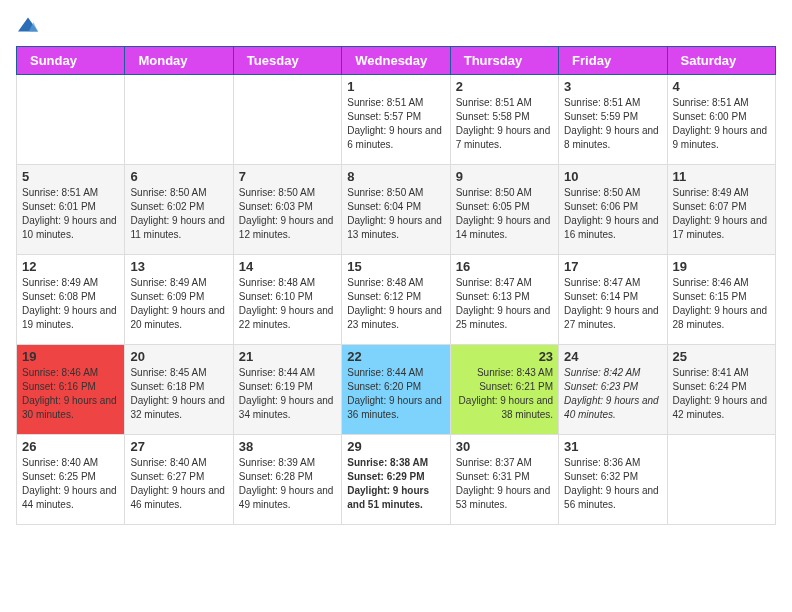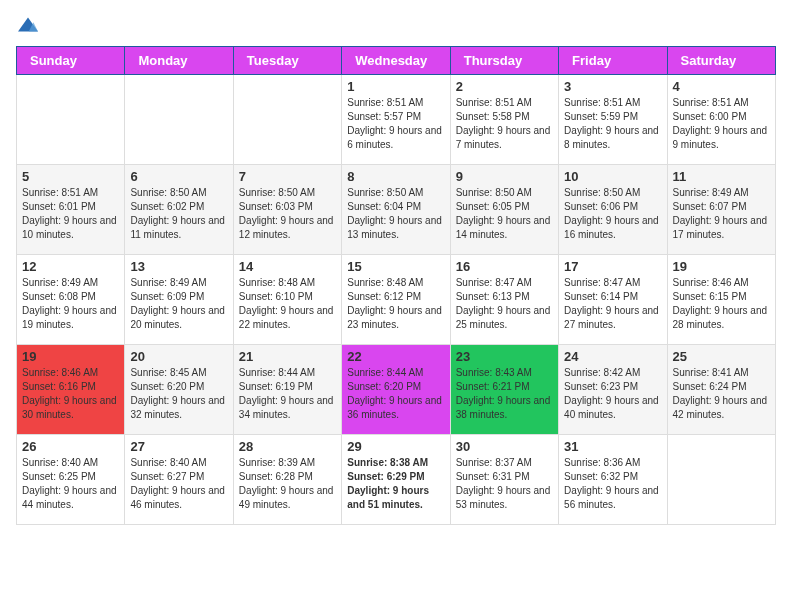--- a/index.html
+++ b/index.html
@@ -232,44 +232,44 @@
       <tr>
         <td style="background: #ef4444; margin-top: 8px;">
           <span class="day-number">19</span>
           <div class="day-info" style="white-space: pre-line;">Sunrise: 8:46 AM
 Sunset: 6:16 PM
 Daylight: 9 hours and 30 minutes.</div>
         </td>
         <td style="background: rgb(245, 245, 245);">
           <span class="day-number">20</span>
           <div class="day-info" style="white-space: pre-line;">Sunrise: 8:45 AM
-Sunset: 6:20 PM
+Sunset: 6:18 PM
 Daylight: 9 hours and 32 minutes.</div>
         </td>
         <td style="background: rgb(245, 245, 245);">
           <span class="day-number">21</span>
           <div class="day-info" style="white-space: pre-line;">Sunrise: 8:44 AM
 Sunset: 6:19 PM
 Daylight: 9 hours and 34 minutes.</div>
         </td>
-        <td style="background: #d946ef;">
+        <td style="background: #7dd3fc;">
           <span class="day-number">22</span>
           <div class="day-info" style="white-space: pre-line;">Sunrise: 8:44 AM
 Sunset: 6:20 PM
 Daylight: 9 hours and 36 minutes.</div>
         </td>
-        <td style="background: #22c55e;">
+        <td style="background: #bef264; text-align: right;">
           <span class="day-number">23</span>
           <div class="day-info" style="white-space: pre-line;">Sunrise: 8:43 AM
 Sunset: 6:21 PM
 Daylight: 9 hours and 38 minutes.</div>
         </td>
         <td style="background: rgb(245, 245, 245);">
           <span class="day-number">24</span>
-          <div class="day-info" style="white-space: pre-line;">Sunrise: 8:42 AM
+          <div class="day-info" style="white-space: pre-line; font-style: italic;">Sunrise: 8:42 AM
 Sunset: 6:23 PM
 Daylight: 9 hours and 40 minutes.</div>
         </td>
         <td style="background: rgb(245, 245, 245);">
           <span class="day-number">25</span>
           <div class="day-info" style="white-space: pre-line;">Sunrise: 8:41 AM
 Sunset: 6:24 PM
 Daylight: 9 hours and 42 minutes.</div>
         </td>
       </tr>
@@ -280,21 +280,21 @@
 Sunset: 6:25 PM
 Daylight: 9 hours and 44 minutes.</div>
         </td>
         <td>
           <span class="day-number">27</span>
           <div class="day-info" style="white-space: pre-line;">Sunrise: 8:40 AM
 Sunset: 6:27 PM
 Daylight: 9 hours and 46 minutes.</div>
         </td>
         <td>
-          <span class="day-number">28</span>
+          <span class="day-number">38</span>
           <div class="day-info" style="white-space: pre-line;">Sunrise: 8:39 AM
 Sunset: 6:28 PM
 Daylight: 9 hours and 49 minutes.</div>
         </td>
         <td>
           <span class="day-number">29</span>
           <div class="day-info" style="white-space: pre-line; font-weight: bold;">Sunrise: 8:38 AM
 Sunset: 6:29 PM
 Daylight: 9 hours and 51 minutes.</div>
         </td>

